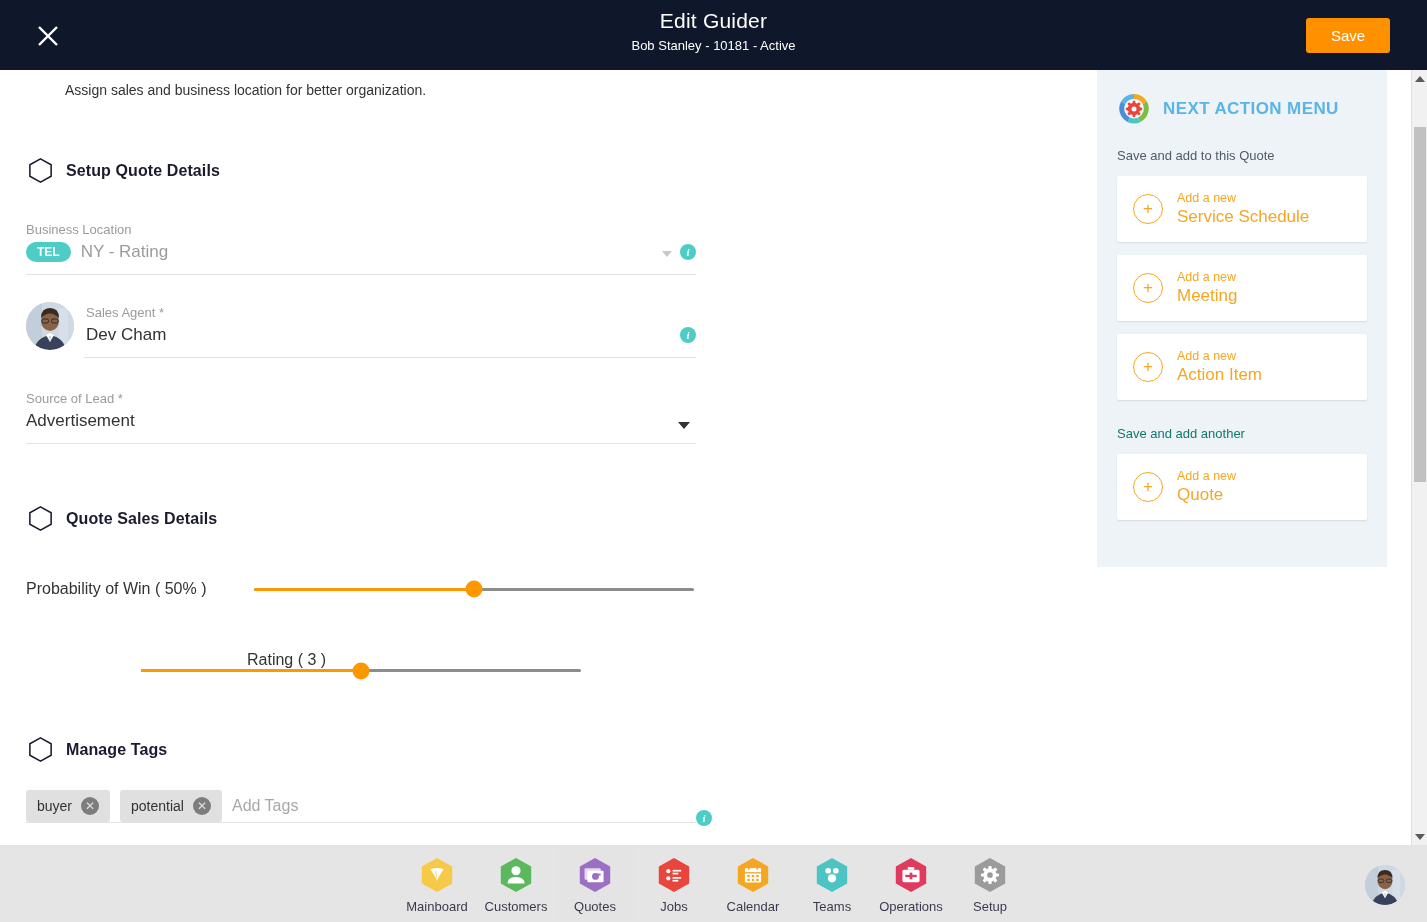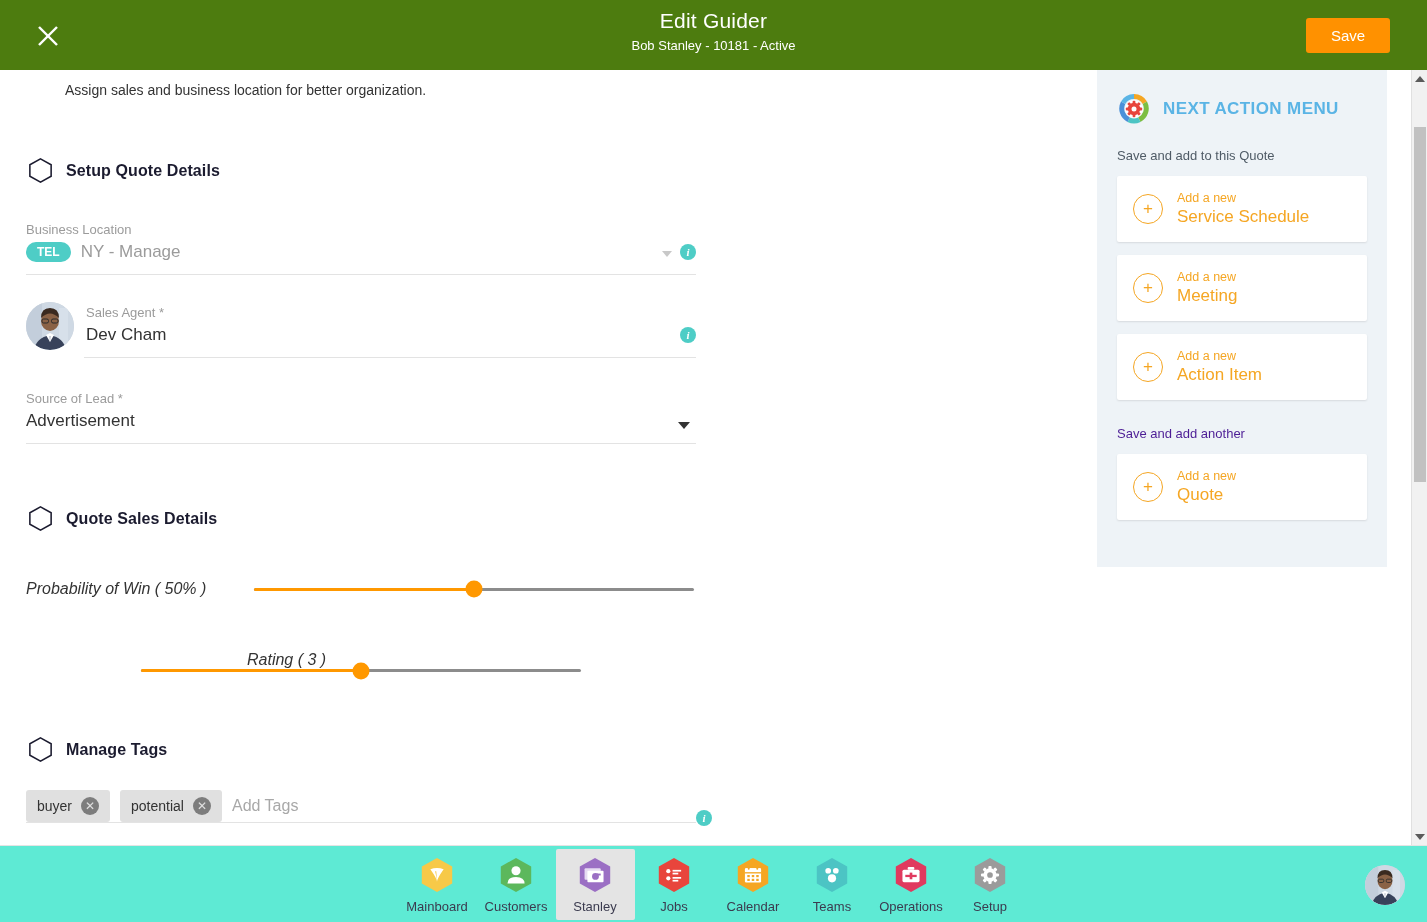--- a/index.html
+++ b/index.html
@@ -8,21 +8,21 @@
     width: 1427px; height: 922px;
     font-family: "Liberation Sans", sans-serif;
     background: #ffffff;
     overflow: hidden;
   }
   .app { position: relative; width: 1427px; height: 922px; background: #fff; }
 
   
   .topbar {
     position: absolute; top: 0; left: 0; width: 1427px; height: 70px;
-    background: #4d7c0f; color: #fff;
+    background: #0f172a; color: #fff;
   }
   .close-btn {
     position: absolute; left: 28px; top: 16px; width: 40px; height: 40px;
     display: flex; align-items: center; justify-content: center;
     cursor: pointer;
   }
   .close-btn svg { display: block; }
   .title-block {
     position: absolute; left: 0; top: 8px; width: 1427px;
     text-align: center;
@@ -84,21 +84,21 @@
     border-left-width: 5px; border-right-width: 5px; border-top-width: 6px; }
 
   .info-icon {
     position: absolute; width: 16px; height: 16px; border-radius: 50%;
     background: #4ECDC6; color: #fff; font-size: 11px; font-weight: bold;
     font-style: italic; font-family: "Liberation Serif", serif;
     display: flex; align-items: center; justify-content: center; cursor: pointer;
   }
 
   
-  .slider-row { display: flex; align-items: center; margin-top: 42px; height: 28px; font-style: italic; }
+  .slider-row { display: flex; align-items: center; margin-top: 42px; height: 28px; }
   .slider-label { font-size: 16px; color: #333333; width: 228px; }
   .slider-track {
     position: relative; width: 440px; height: 3px; background: #8c8c8c; border-radius: 2px;
     cursor: pointer;
   }
   .slider-fill { position: absolute; left: 0; top: 0; height: 3px; background: #FF9800; border-radius: 2px; }
   .slider-thumb {
     position: absolute; top: 50%; width: 17px; height: 17px; border-radius: 50%;
     background: #FF9800; transform: translate(-50%, -50%);
   }
@@ -142,42 +142,42 @@
     display: flex; align-items: center; gap: 14px; cursor: pointer;
     box-shadow: 0 1px 2px rgba(0,0,0,.10);
   }
   .action-plus {
     width: 30px; height: 30px; border-radius: 50%; border: 1.5px solid #F5A623;
     color: #F5A623; font-size: 17px; display: flex; align-items: center;
     justify-content: center; flex: 0 0 30px;
   }
   .action-text-top { font-size: 12.5px; color: #F5A623; line-height: 16px; }
   .action-text-main { font-size: 17px; color: #F5A623; line-height: 22px; }
-  .next-sub2 { font-size: 13px; color: #4c1d95; margin-top: 26px; }
+  .next-sub2 { font-size: 13px; color: #0f766e; margin-top: 26px; }
 
   
   .scrollbar {
     position: absolute; right: 0; top: 70px; width: 16px; height: 775px;
     background: #f1f1f1; border-left: 1px solid #e0e0e0; cursor: pointer;
   }
   .sb-arrow { position: absolute; left: 0; width: 16px; height: 17px;
               display: flex; align-items: center; justify-content: center; cursor: pointer; }
   .sb-arrow.up { top: 0; }
   .sb-arrow.down { bottom: 0; }
   .sb-arrow i { width: 0; height: 0; display: block;
                 border-left: 5px solid transparent; border-right: 5px solid transparent; }
   .sb-arrow.up i { border-bottom: 6px solid #5a5a5a; }
   .sb-arrow.down i { border-top: 6px solid #5a5a5a; }
   .sb-thumb { position: absolute; left: 2px; width: 12px; top: 57px; height: 355px;
               background: #c1c1c1; cursor: pointer; }
 
   
   .bottomnav {
     position: absolute; left: 0; bottom: 0; width: 1427px; height: 77px;
-    background: #5eead4; border-top: 1px solid #e4e4e4;
+    background: #e5e5e5; border-top: 1px solid #e4e4e4;
   }
   .nav-items { position: absolute; left: 0; width: 1427px; height: 77px;
                display: flex; justify-content: center; align-items: center; gap: 0; }
   .nav-item {
     width: 79px; height: 71px; display: flex; flex-direction: column;
     align-items: center; justify-content: center; gap: 5px; cursor: pointer;
     border-radius: 2px;
   }
   .nav-item.active { background: #e4e4e4; }
   .nav-label { font-size: 13px; color: #3b3b4f; }
@@ -217,21 +217,21 @@
         <svg class="hexicon" viewBox="0 0 30 30">
           <polygon points="15,3 26,9 26,21 15,27 4,21 4,9" fill="none" stroke="#1b1b2f" stroke-width="1.6"></polygon>
         </svg>
         <div class="section-title">Setup Quote Details</div>
       </div>
 
       <div class="field" style="margin-top:36px;">
         <div class="field-label">Business Location</div>
         <div class="loc-row">
           <span class="tel-badge">TEL</span>
-          <span class="field-value muted">NY - Manage</span>
+          <span class="field-value muted">NY - Rating</span>
         </div>
         <span class="caret-down faded"></span>
         <span class="info-icon" style="right:0; bottom:14px;">i</span>
       </div>
 
       <div class="agent-field">
         <div class="agent-row">
           <div class="avatar-sm">
             <svg width="48" height="48" viewBox="0 0 48 48">
               <defs>
@@ -414,21 +414,21 @@
       </div>
 
       <div class="nav-item active">
         <svg class="nav-hex" viewBox="0 0 40 40">
           <polygon points="20,2 36,11 36,29 20,38 4,29 4,11" fill="#9B6FC4"></polygon>
           <rect x="9" y="13" width="17" height="12" rx="1" fill="#E6DCF2"></rect>
           <rect x="12" y="15.5" width="17" height="12" rx="1" fill="#ffffff"></rect>
           <circle cx="20.5" cy="21.5" r="3.6" fill="#9B6FC4"></circle>
           <path d="M22 18.5 h4 v2 h-4z" fill="#9B6FC4"></path>
         </svg>
-        <span class="nav-label">Stanley</span>
+        <span class="nav-label">Quotes</span>
       </div>
 
       <div class="nav-item">
         <svg class="nav-hex" viewBox="0 0 40 40">
           <polygon points="20,2 36,11 36,29 20,38 4,29 4,11" fill="#E8453C"></polygon>
           <circle cx="14" cy="16" r="2.2" fill="#ffffff"></circle>
           <circle cx="14" cy="23.5" r="2.2" fill="#ffffff"></circle>
           <rect x="18.5" y="14.6" width="9" height="1.8" fill="#ffffff"></rect>
           <rect x="18.5" y="17.6" width="6" height="1.8" fill="#ffffff"></rect>
           <rect x="18.5" y="22.1" width="9" height="1.8" fill="#ffffff"></rect>

